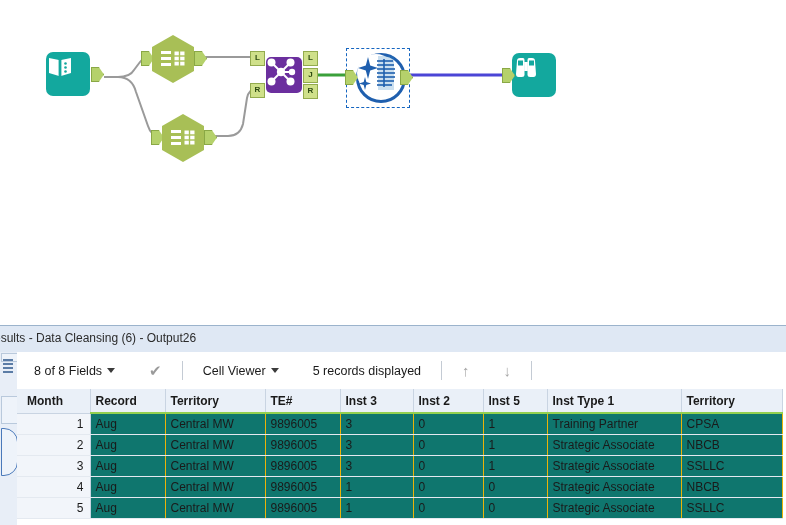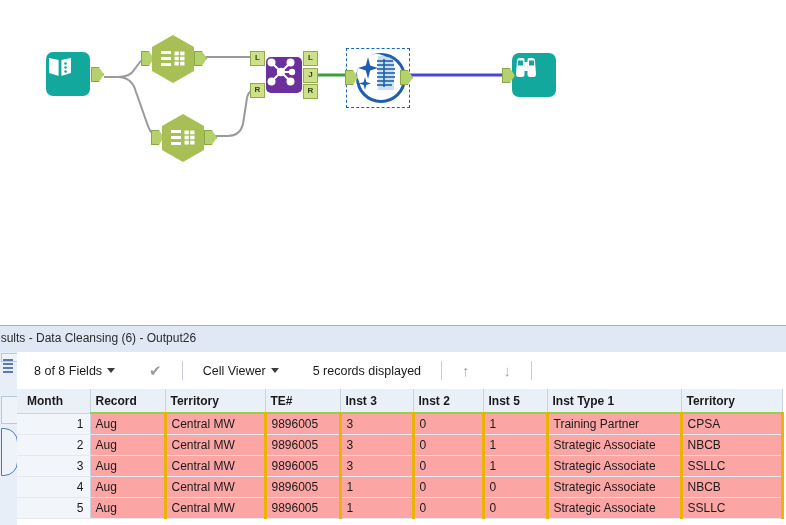--- a/index.html
+++ b/index.html
@@ -171,27 +171,27 @@
     white-space: nowrap;
     overflow: hidden;
   }
   thead th.rec {
     background: #eaf0f8;
     border-left: none;
     border-bottom: 1px solid #c9d4e2;
     padding-left: 10px;
   }
   tbody td {
-    border-right: 3px solid #eab308;
+    border-right: 1px solid #eab308;
     border-bottom: 1px solid #e4e9f0;
     padding: 2px 5px;
     height: 16px;
     white-space: nowrap;
     overflow: hidden;
-    background: #fca5a5;
+    background: #0f766e;
   }
   tbody td.rec {
     background: #f2f5fa;
     text-align: right;
     padding-right: 6px;
     border-right: 1px solid #c9d4e2;
   }
 </style>
 </head>
 <body>

